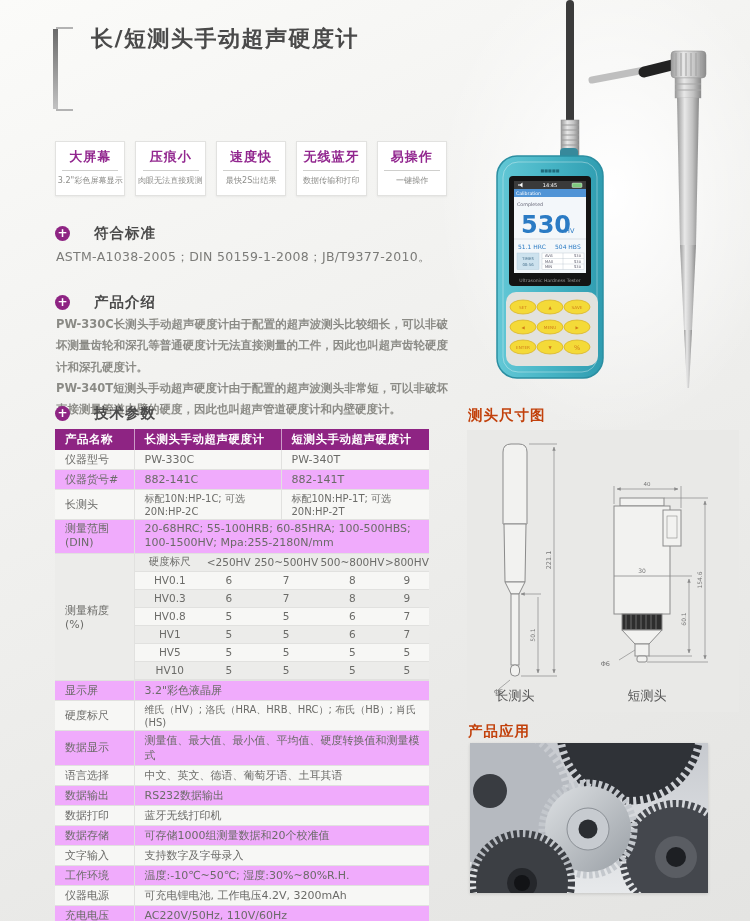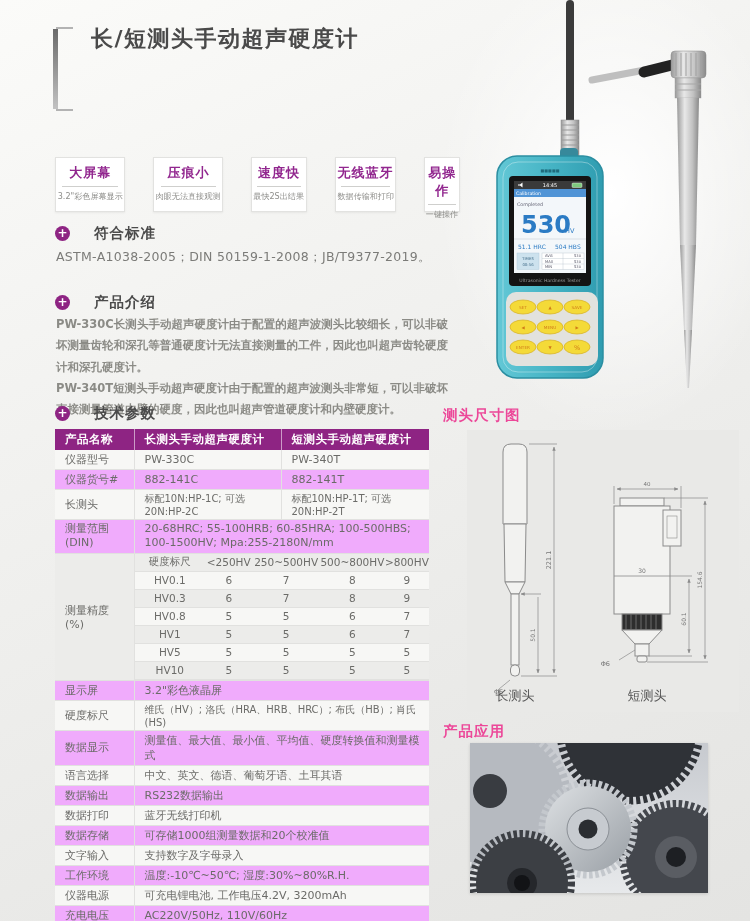--- a/index.html
+++ b/index.html
@@ -12,21 +12,21 @@
   .photo-glow{position:absolute;left:440px;top:0;width:310px;height:430px;
     background:radial-gradient(ellipse at 55% 45%,#ffffff 0%,rgba(255,255,255,0) 72%);}
   
   .title-bracket{position:absolute;left:56px;top:27px;width:15px;height:80px;
     border:2px solid #b3b3b3;border-right:none;}
   .bracket-bar{position:absolute;left:-5px;top:0;width:5px;height:80px;
     background:linear-gradient(#6a6a6a,#c2c2c2);}
   .page-title{position:absolute;left:91px;top:24px;margin:0;font-size:22px;
     font-weight:bold;color:#4a4a4a;letter-spacing:1.5px;}
   
-  .features{position:absolute;left:55px;top:141px;width:392px;display:flex;gap:28px;margin-top:16px;}
+  .features{position:absolute;left:55px;top:141px;width:392px;display:flex;gap:10px;}
   .badge{flex:1;background:#fff;border:1px solid #e2e2e0;box-shadow:0 1px 2px rgba(0,0,0,.06);
     height:47px;text-align:center;padding-top:6px;box-sizing:content-box;}
   .badge-title{font-size:13px;font-weight:bold;color:#92278f;letter-spacing:1px;}
   .badge-line{width:82%;height:1px;background:#cfcfcd;margin:4px auto 4px auto;}
   .badge-sub{font-size:8.5px;color:#8d8d8a;transform:scale(.95);white-space:nowrap;}
   
   .sec-head{position:absolute;left:55px;display:flex;align-items:center;gap:24px;}
   .plus-icon{width:15px;height:15px;border-radius:50%;background:#8e2483;color:#fff;
     font-size:12px;line-height:15px;text-align:center;font-weight:bold;}
   .plus-icon::before{content:"+";}
@@ -46,21 +46,21 @@
   .spec-table td.v{border-left:1px solid #e1e1df;}
   .spec-table tr.rl{background:#f7f7f5;margin-top:44px;} .spec-table tr.rd{background:#f0abfc;}
   .spec-table tr.nrow{height:19px;} .spec-table tr.range-row{height:30px;line-height:1.3;}
   .acc-cell{padding:0 !important;}
   .sub-table{width:100%;border-collapse:collapse;table-layout:fixed;font-size:10.5px;
     text-align:center;color:#6b6b68;}
   .sub-table td{padding:0;height:17px;border-bottom:1px solid #e1e1df;border-left:none;}
   .sub-table tr.rl{background:#f7f7f5;} .sub-table tr.rd{background:#ececea;}
   .acc-label{vertical-align:middle;background:#ececea;}
   
-  .r-head{position:absolute;left:443px;font-size:14.5px;font-weight:bold;color:#ec4899;letter-spacing:1px;}
+  .r-head{position:absolute;left:468px;font-size:14.5px;font-weight:bold;color:#c2410c;letter-spacing:1px;}
   .diagram-box{position:absolute;left:467px;top:430px;width:272px;height:282px;
     background:#e9e9e7;overflow:hidden;}
   .gear-box{position:absolute;left:470px;top:743px;width:238px;height:150px;overflow:hidden;
     box-shadow:0 1px 3px rgba(0,0,0,.15);}
   .device-photo{position:absolute;left:462px;top:0;}
   svg text{font-family:"DejaVu Sans","Liberation Sans",sans-serif;}
 </style>
 </head>
 <body>
 
@@ -97,21 +97,21 @@
       <div class="badge-title">易操作</div>
       <div class="badge-line"></div>
       <div class="badge-sub">一键操作</div>
     </div>
   </div>
 
   <div class="sec-head" style="top:224px">
     <span class="plus-icon"></span>
     <span class="sec-title">符合标准</span>
   </div>
-  <div class="standards-text">ASTM-A1038-2005；DIN 50159-1-2008；JB/T9377-2019。</div>
+  <div class="standards-text">ASTM-A1038-2005；DIN 50159-1-2008；JB/T9377-2010。</div>
 
   <div class="sec-head" style="top:293px">
     <span class="plus-icon"></span>
     <span class="sec-title">产品介绍</span>
   </div>
   <div class="intro-text">
     <p>PW-330C长测头手动超声硬度计由于配置的超声波测头比较细长，可以非破坏测量齿轮和深孔等普通硬度计无法直接测量的工件，因此也叫超声齿轮硬度计和深孔硬度计。</p>
     <p>PW-340T短测头手动超声硬度计由于配置的超声波测头非常短，可以非破坏直接测量管道内壁的硬度，因此也叫超声管道硬度计和内壁硬度计。</p>
   </div>
 

